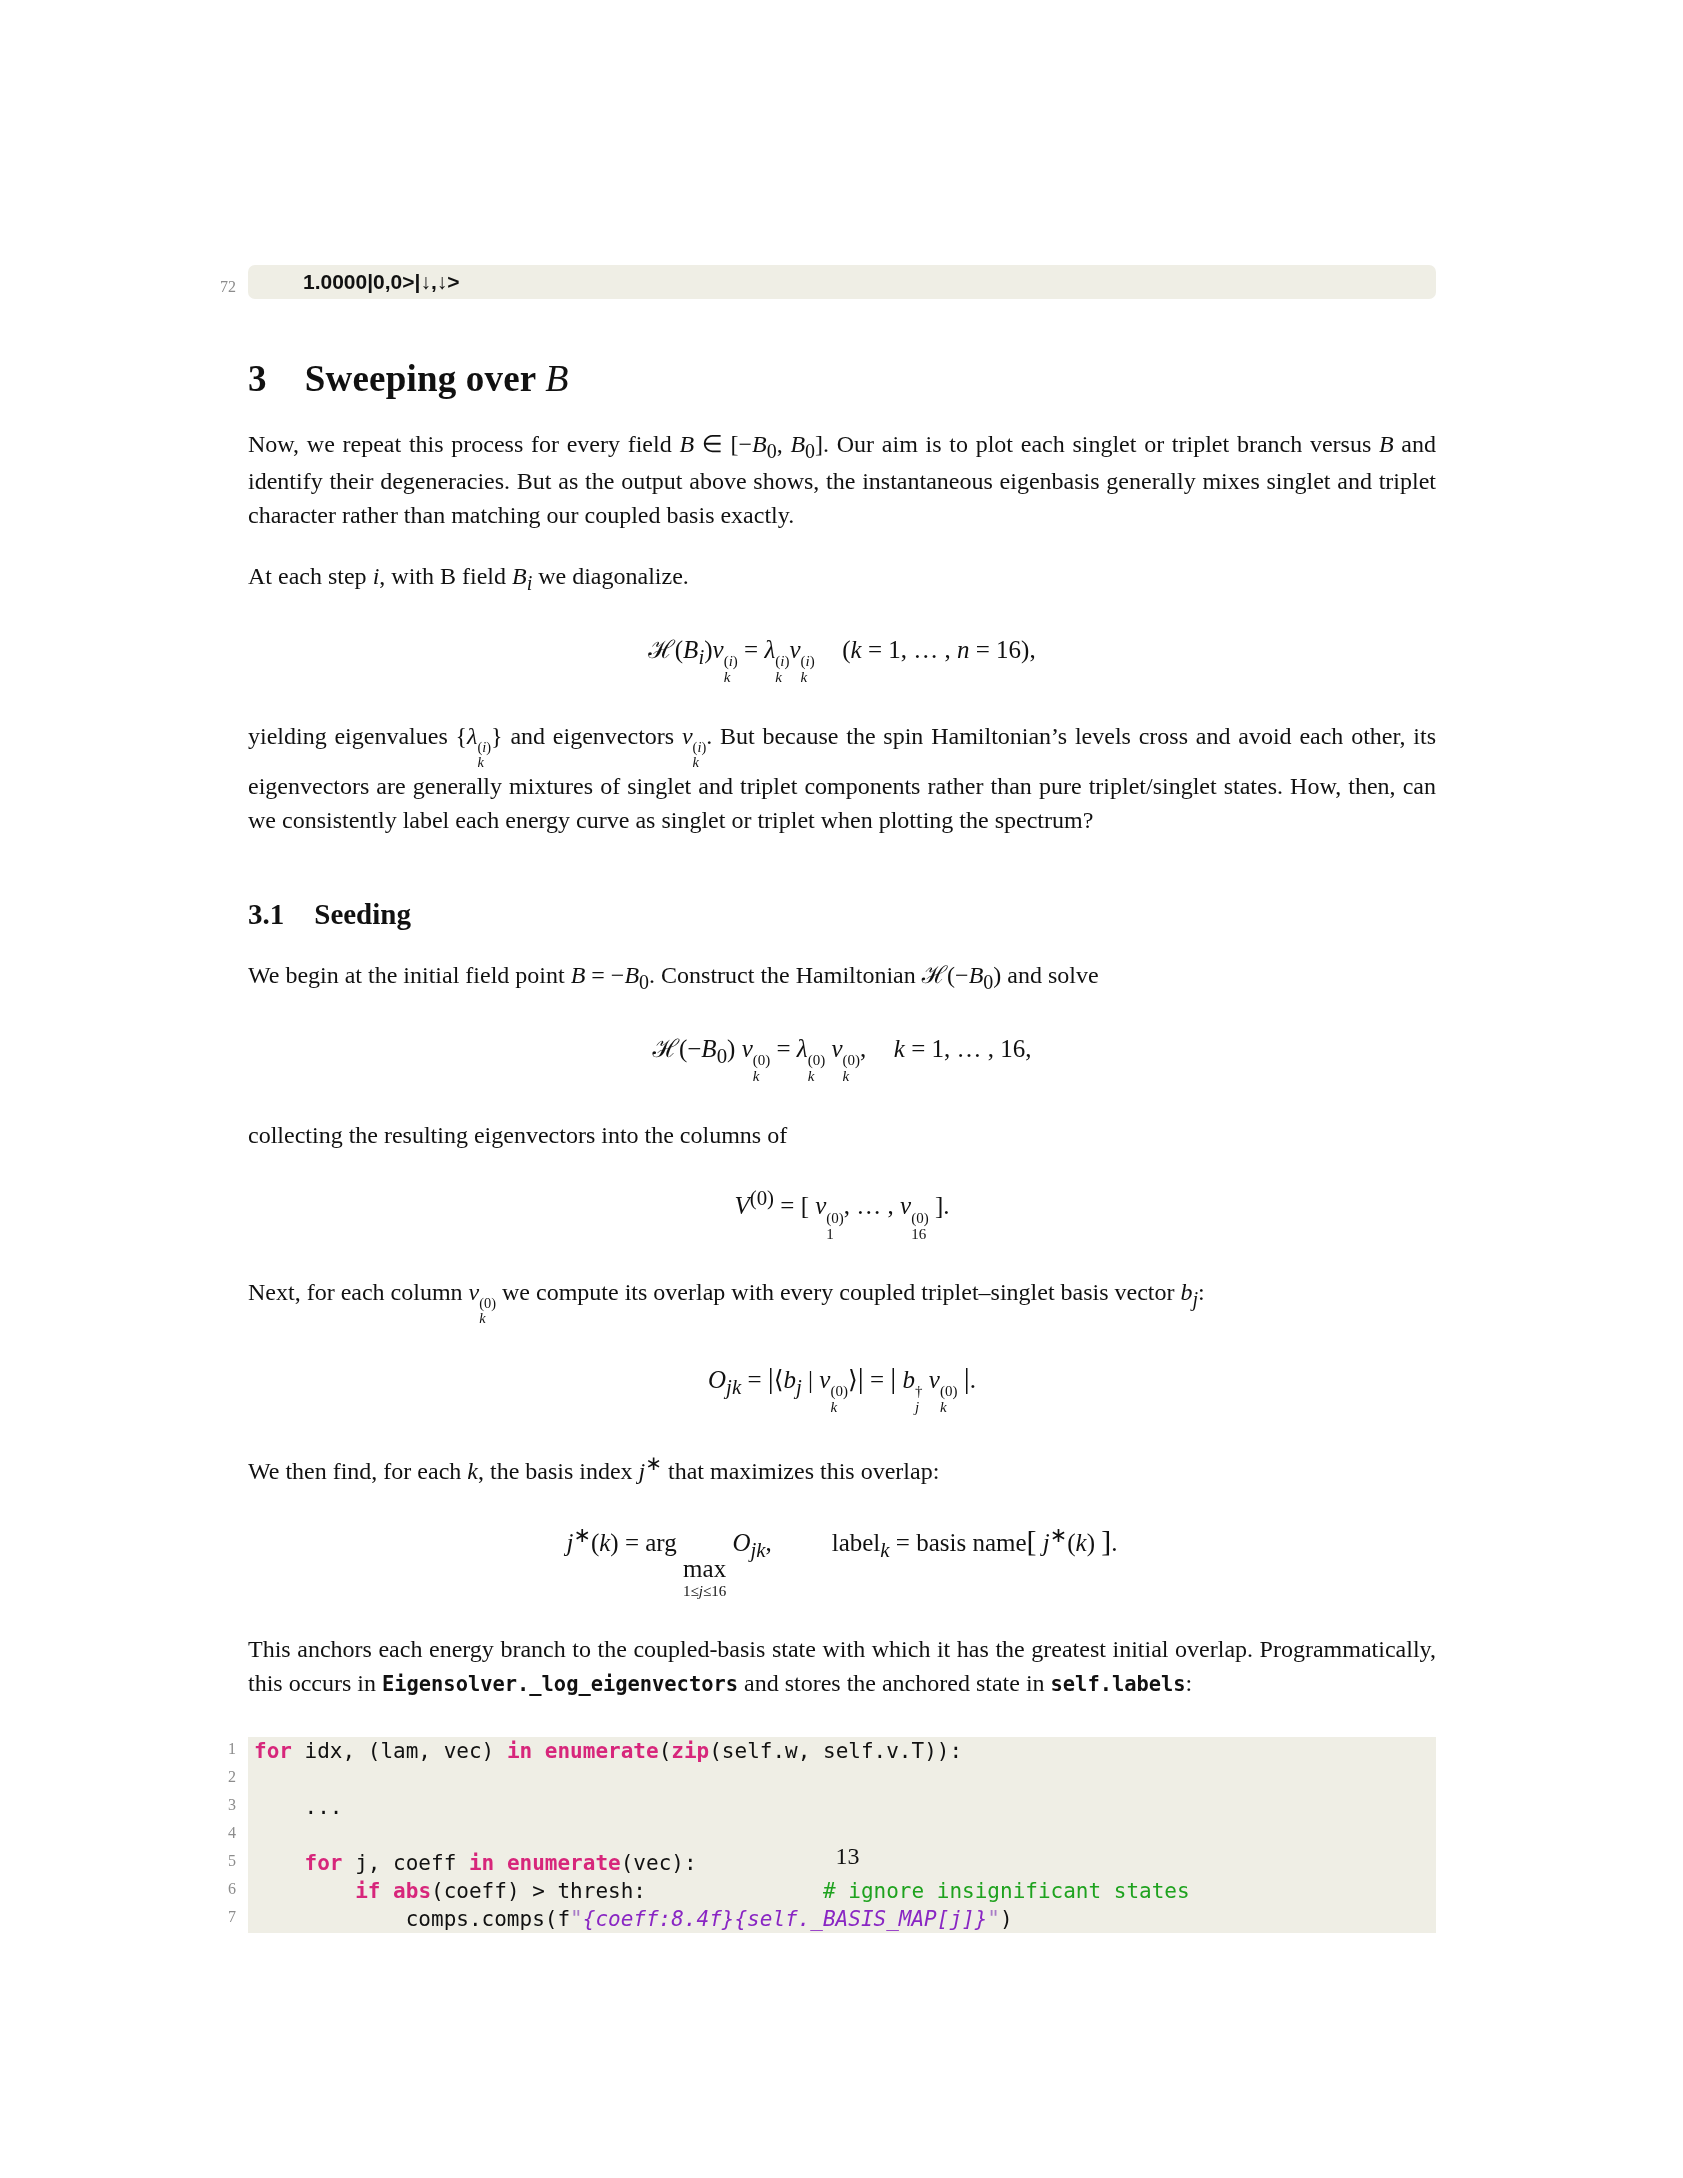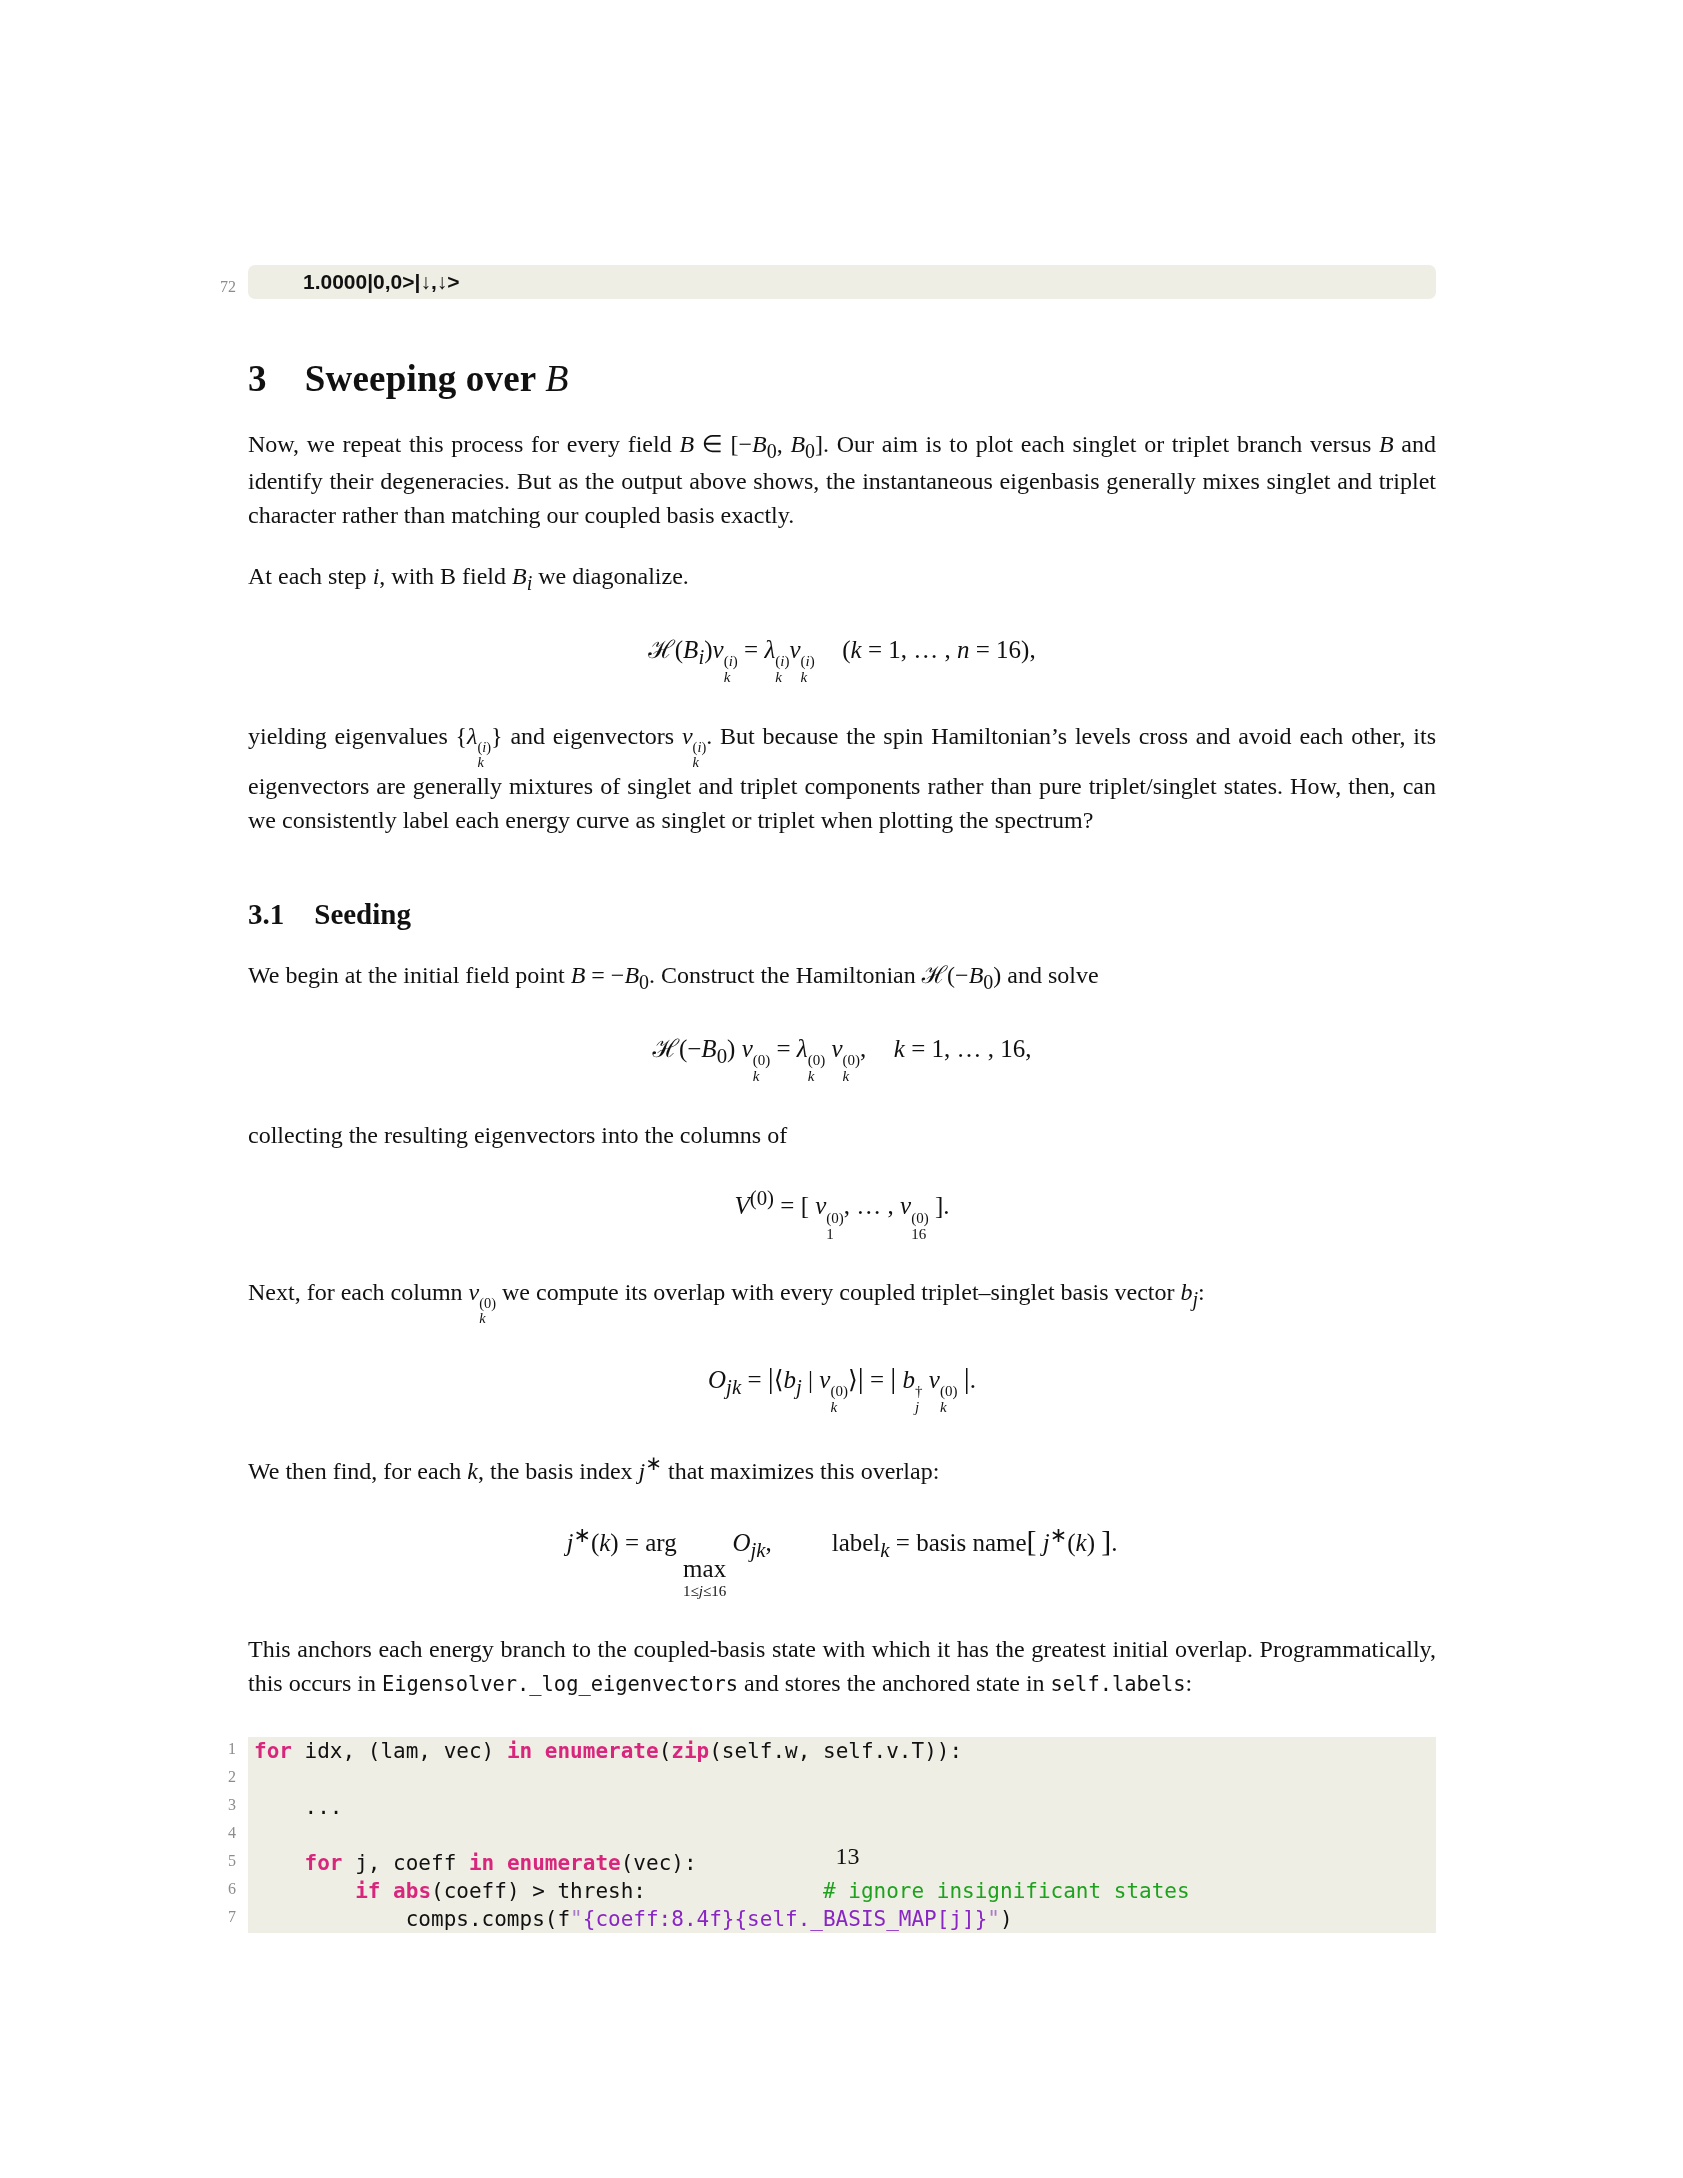--- a/index.html
+++ b/index.html
@@ -39,21 +39,21 @@
   h2.subsec{font-size:29px;font-weight:bold;margin:61px 0 24px 0;}
   h2.subsec .secnum{margin-right:30px;}
 
   
   p.body{
     font-size:24px;line-height:1.4;margin:28px 0;
     text-align:justify;
   }
   p.body code, .ttt{
     font-family:"DejaVu Sans Mono", monospace;
-    font-size:0.85em;font-weight:400;
+    font-size:0.85em;font-weight:700;
   }
 
   
   .equation{
     font-size:25px;text-align:center;margin:34px 0;
     font-family:"Liberation Serif",serif;
   }
   .equation i{font-family:"Liberation Serif",serif;}
   .ss{display:inline-flex;flex-direction:column;align-items:flex-start;
       vertical-align:-0.55em;font-size:0.6em;line-height:1.05;}
@@ -74,21 +74,21 @@
   .code-body{
     flex:1;background:var(--c-code_bg,#efeee5);
     font-family:"DejaVu Sans Mono", monospace;
     font-size:21px;line-height:28px;min-height:28px;
     padding:0 6px;white-space:pre;color:#111;
   }
   .tok-kw{color:var(--c-keyword,#d7267b);font-weight:bold;}
   .tok-bi{color:var(--c-builtin,#d7267b);font-weight:bold;}
   .tok-cm{color:var(--c-comment,#1ea21e);}
   .tok-str{color:var(--c-string,#a87bc7);}
-  .tok-itp{color:var(--c-interp,#8926c3);}
+  .tok-itp{color:var(--c-interp,#8926c3);font-style:italic;}
 
   
   .page-number{
     position:absolute;left:12px;right:0;top:1843px;
     text-align:center;font-size:24px;color:#111;
   }
 </style>
 </head>
 <body>
 

